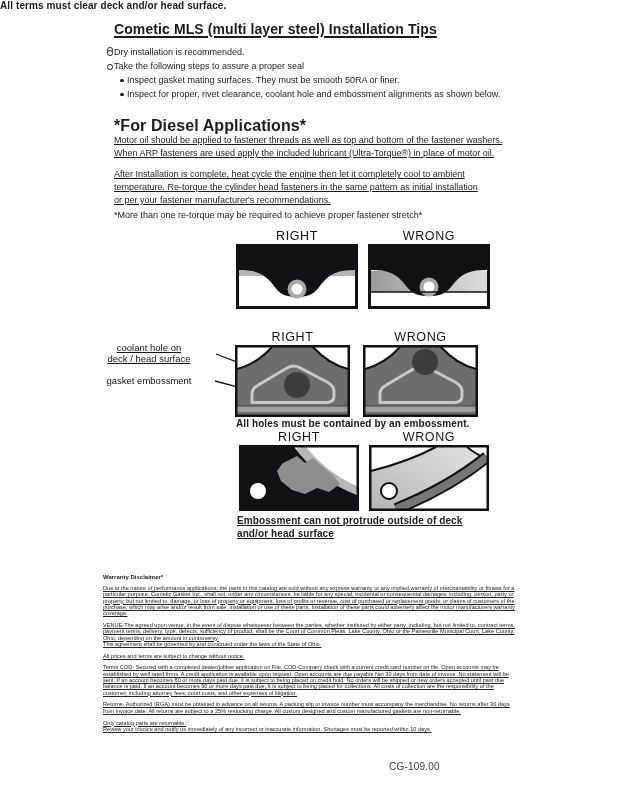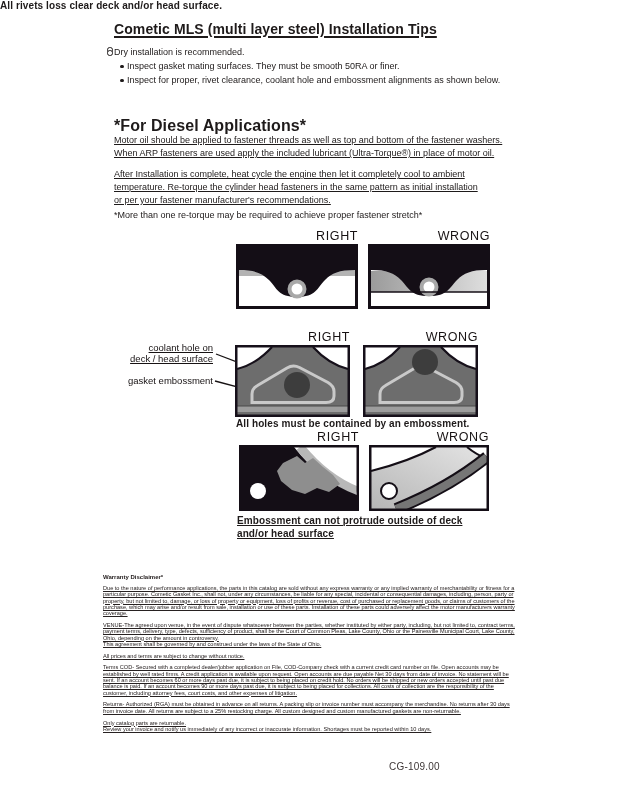--- a/index.html
+++ b/index.html
@@ -34,29 +34,29 @@
 
   
   .diesel-h{left:114px;top:117px;font-size:16px;font-weight:bold;letter-spacing:.1px;}
   .para{left:114px;width:440px;font-size:9px;line-height:13px;}
   .p1{top:134px;}
   .p2{top:168px;}
   .p3{top:209px;}
 
   
   .figrow{display:flex;}
-  .fig{display:flex;flex-direction:column;align-items:flex-end;}
+  .fig{display:flex;flex-direction:column;align-items:center;}
   .figlabel{font-size:12.5px;line-height:13px;letter-spacing:.6px;color:#171213;margin-bottom:1px;}
   .caption{font-size:10px;font-weight:bold;line-height:12.5px;letter-spacing:.1px;}
   .row1{left:236px;top:230px;gap:10px;}
   .fig2section{left:0;top:330px;width:618px;height:104px;}
   .row2{position:absolute;left:235px;top:1px;gap:13px;}
   .cap2{left:236px;top:88px;position:absolute;}
   .sidelabel{
-    position:absolute;left:85px;width:128px;text-align:right;
+    position:absolute;left:85px;width:128px;text-align:center;
     font-size:9.5px;line-height:11px;color:#171213;
   }
   .sl1{top:12px;}
   .sl2{top:45px;}
   .leader{position:absolute;left:0;top:0;}
   .row3{left:239px;top:431px;gap:10px;}
   .cap3{left:237px;top:515px;}
 
   
   .disclaimer{left:103px;top:574px;width:415px;color:#272121;}
@@ -70,20 +70,24 @@
 
 <div class="abs title">Cometic MLS (multi layer steel) Installation Tips</div>
 
 <div class="abs tips">
   <div class="tip">
     <span class="marker"></span>
   </div>
   <div class="tip">
     <span class="marker"></span>
     <span>Dry installation is recommended.</span>
+  </div>
+  <div class="tip">
+    <span class="marker"></span>
+    <span>Take the following steps to assure a proper seal</span>
   </div>
   <div class="subtips">
     <div class="subtip">
       <span class="marker"></span>
       <span>Inspect gasket mating surfaces.  They must be smooth 50RA or finer.</span>
     </div>
     <div class="subtip">
       <span class="marker"></span>
       <span>Inspect for proper, rivet clearance, coolant hole and embossment alignments as shown below.</span>
     </div>
@@ -120,21 +124,21 @@
       </defs>
       <rect x="0" y="0" width="122" height="65" fill="#ffffff"></rect>
       <rect x="3" y="27" width="116" height="21" fill="url(#g1)"></rect>
       <path d="M3,3 H119 V26 C103,26 96,29 89,36 C81,44 80,52 61,52 C42,52 41,44 33,36 C26,29 19,26 3,26 Z" fill="#140e16"></path>
       <circle cx="61" cy="43" r="7.5" fill="#ffffff" stroke="#a8a8a8" stroke-width="4"></circle>
       <line x1="3" y1="48" x2="119" y2="48" stroke="#140e16" stroke-width="1.5"></line>
       <rect x="1.5" y="1.5" width="119" height="62" fill="none" stroke="#140e16" stroke-width="3"></rect>
     </svg>
   </div>
 </div>
-<div class="abs caption">All rivets loss clear deck and/or head surface.</div>
+<div class="abs caption">All terms must clear deck and/or head surface.</div>
 
 <div class="abs fig2section">
   <div class="sidelabel sl1 prewrap">coolant hole on
 deck / head surface</div>
   <div class="sidelabel sl2">gasket embossment</div>
   <svg class="leader" width="618" height="104" viewBox="0 0 618 104">
     <line x1="216" y1="24" x2="292" y2="53" stroke="#171213" stroke-width="1.3"></line>
     <line x1="215" y1="51" x2="260" y2="63" stroke="#171213" stroke-width="1.3"></line>
   </svg>
   <div class="figrow row2">

